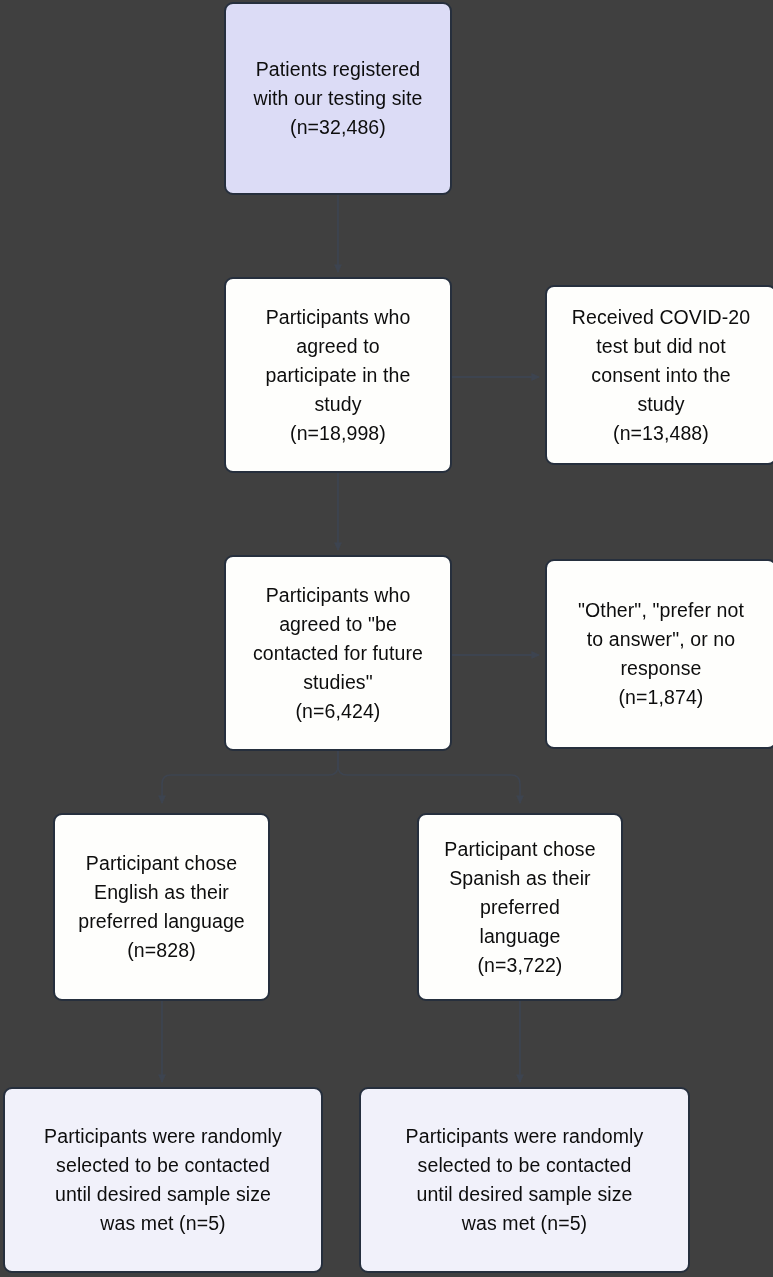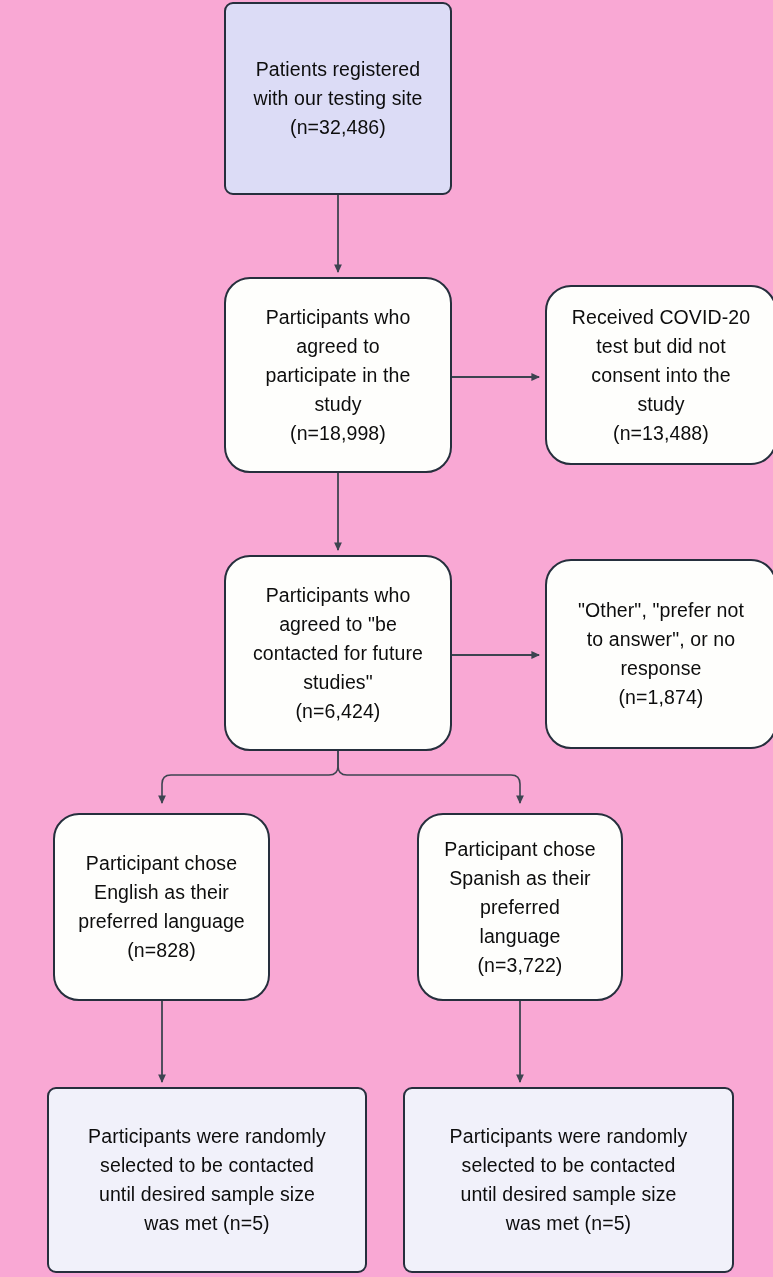--- a/index.html
+++ b/index.html
@@ -7,21 +7,21 @@
     padding: 0;
     background: #ffffff;
   }
   body {
     font-family: "Liberation Sans", sans-serif;
   }
   #flowchart-root {
     position: relative;
     width: 773px;
     height: 1277px;
-    background: #f9a8d4;
+    background: #404040;
     overflow: hidden;
   }
   .svg-layer {
     position: absolute;
     left: 0;
     top: 0;
     width: 773px;
     height: 1277px;
     pointer-events: none;
   }
@@ -35,22 +35,22 @@
     border: 2px solid #262f3d;
     border-radius: 9px;
     color: #0d0d0d;
     font-size: 19.5px;
     line-height: 29px;
     letter-spacing: 0.1px;
     padding: 4px 6px;
     white-space: pre-line;
   }
   .node-purple-strong { background: #dcdcf6; }
-  .node-white         { background: #fefefc; border-radius: 26px; }
-  .node-purple-pale   { background: #f1f1fa; margin-left: 44px; }
+  .node-white         { background: #fefefc; }
+  .node-purple-pale   { background: #f1f1fa; }
 
   
   #n-registered      { left: 224px; top: 2px;    width: 228px; height: 193px; }
   #n-agreed-study    { left: 224px; top: 277px;  width: 228px; height: 196px; }
   #n-no-consent      { left: 545px; top: 285px;  width: 232px; height: 180px; }
   #n-future-studies  { left: 224px; top: 555px;  width: 228px; height: 196px; }
   #n-other-response  { left: 545px; top: 559px;  width: 232px; height: 190px; }
   #n-english         { left: 53px;  top: 813px;  width: 217px; height: 188px; }
   #n-spanish         { left: 417px; top: 813px;  width: 206px; height: 188px; }
   #n-random-english  { left: 3px;   top: 1087px; width: 320px; height: 186px; }

